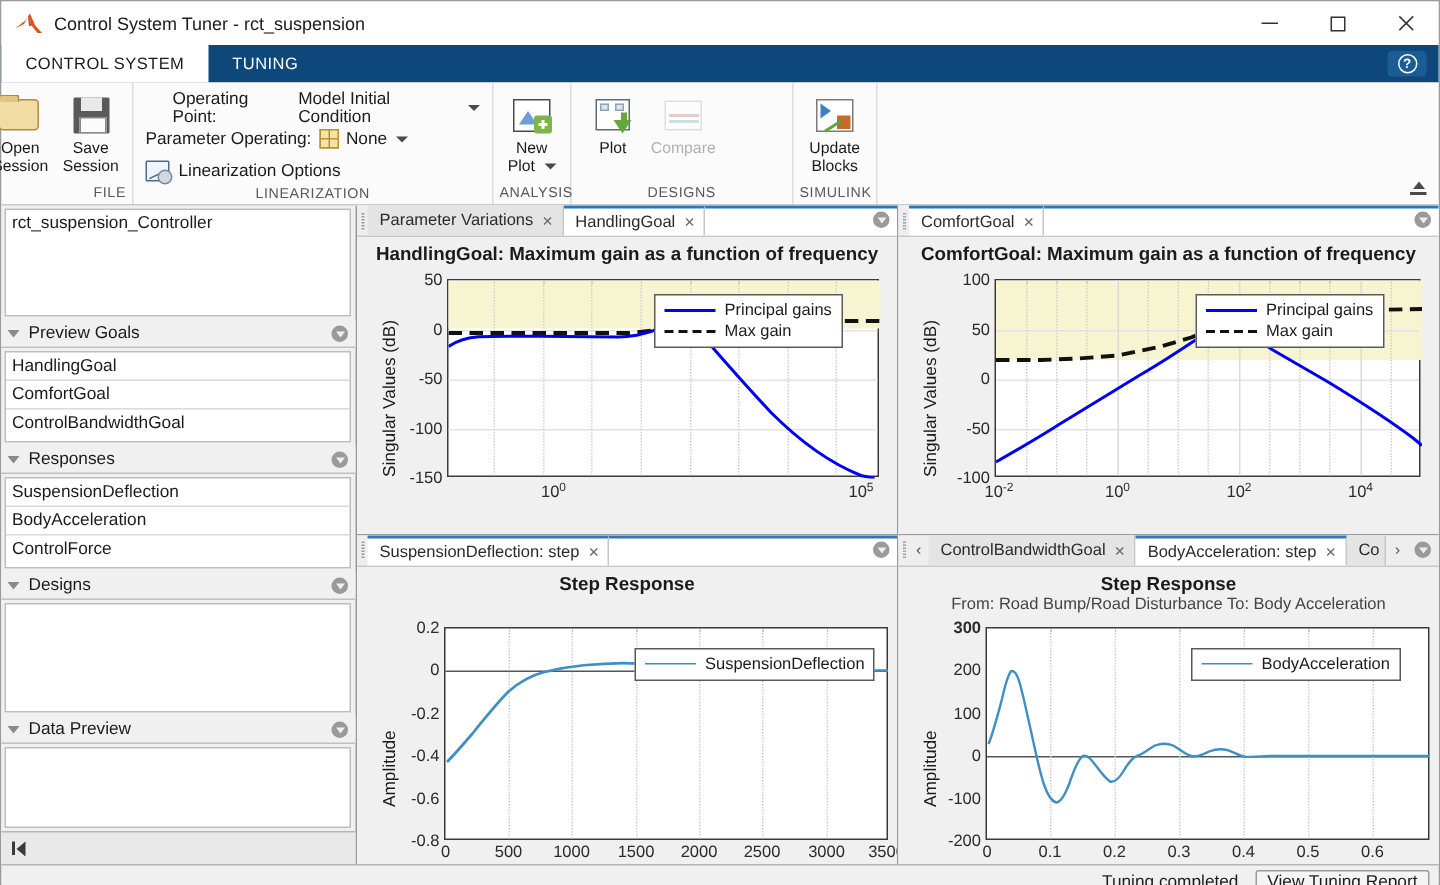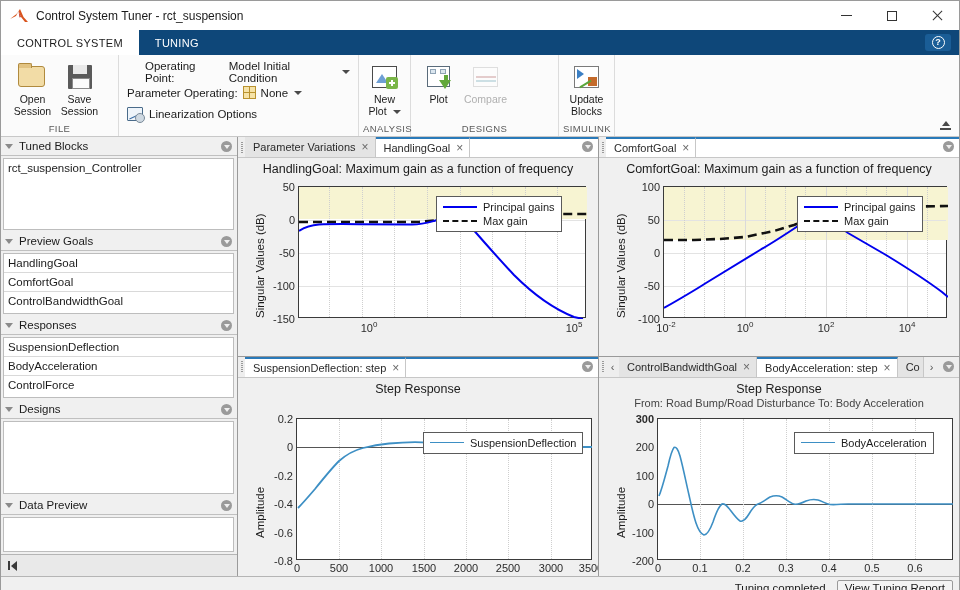--- a/index.html
+++ b/index.html
@@ -160,21 +160,21 @@
          background:#e4e4e4; border-right:1px solid #c7c7c7; position:relative; }
   .tab.active { background:#ffffff; border-top:2px solid #2a7ab9; padding-top:0; }
   .tab .x { margin-left:6px; font-size:12px; color:#6a6a6a; line-height:10px; }
   .tabbar .filler { flex:1; background:#ffffff; border-top:2px solid #2a7ab9; }
   .tab-opt { position:absolute; right:5px; top:4px; width:11px; height:11px; border-radius:50%; background:#9a9a9a;}
   .tab-opt:after { content:""; position:absolute; left:2.5px; top:4px; width:0;height:0;
     border-left:3px solid transparent;border-right:3px solid transparent;border-top:4px solid #eeeeee;}
   .arrowbtn { width:13px; display:flex; align-items:center; justify-content:center; font-size:11px; color:#555; }
 
   .plotwrap { flex:1; position:relative; background:#f0f0f0; overflow:hidden; }
-  .plot-title { text-align:center; font-size:12.5px; font-weight:normal; color:#1b1b1b;
+  .plot-title { text-align:center; font-size:12.5px; font-weight:bold; color:#1b1b1b;
                 margin-top:4px; white-space:nowrap; overflow:hidden; }
   .plot-sub { text-align:center; font-size:11px; color:#444; margin-top:1px; white-space:nowrap; overflow:hidden;}
   .ylabel {
     position:absolute; font-size:11.5px; color:#1b1b1b; transform-origin:0 0;
     transform:rotate(-90deg); white-space:nowrap;
   }
   .axes { position:absolute; background:#ffffff; border:1px solid #3a3a3a; }
   .ytick { position:absolute; right:100%; margin-right:4px; font-size:11px; color:#2b2b2b;
            transform:translateY(-50%); white-space:nowrap; }
   .xtick { position:absolute; top:100%; margin-top:3px; font-size:11px; color:#2b2b2b;
@@ -232,21 +232,21 @@
     <div class="rtab">
       <span>TUNING</span>
     </div>
     <div class="help-btn">
       <div class="circ">?</div>
     </div>
   </div>
 
   <div class="ribbon">
 
-    <div class="rgroup" style="width:118px;">
+    <div class="rgroup" style="width:88px;align-items:flex-end;">
       <div class="rgroup-body">
         <div class="bigbtn" style="margin-left:4px;">
           <div class="ico">
               <div class="ico-folder"></div>
             </div>
           <div class="lbl">
             <span>Open</span><br>
             <span>Session</span>
           </div>
         </div>
@@ -279,20 +279,21 @@
               <i></i>
             </span>
           <span>None</span>
           <span class="caret"></span>
         </div>
         <div class="linrow">
           <span class="ico-lin" style="margin-right:6px;"></span>
           <span>Linearization Options</span>
         </div>
       </div>
+      <div class="rgroup-label">LINEARIZATION</div>
     </div>
 
     <div class="rgroup" style="width:52px;">
       <div class="rgroup-body">
         <div class="bigbtn">
           <div class="ico">
             <div class="ico-chart">
                 <div class="pk"></div>
                 <div class="ico-plus"></div>
               </div>
@@ -355,25 +356,20 @@
     <div class="collapse-ribbon">
       <div class="up"></div>
         <div class="bar"></div>
     </div>
   </div>
 
   <div class="main">
 
     <div class="sidebar">
 
-      <div class="sec-header">
-        <div class="tri"></div>
-        <div class="t">Tuned Blocks</div>
-        <div class="opt"></div>
-      </div>
       <div class="listbox" style="height:72px;">
         <div class="litem">rct_suspension_Controller</div>
       </div>
 
       <div class="sec-header">
         <div class="tri"></div>
         <div class="t">Preview Goals</div>
         <div class="opt"></div>
       </div>
       <div class="listbox" style="height:61px;">

